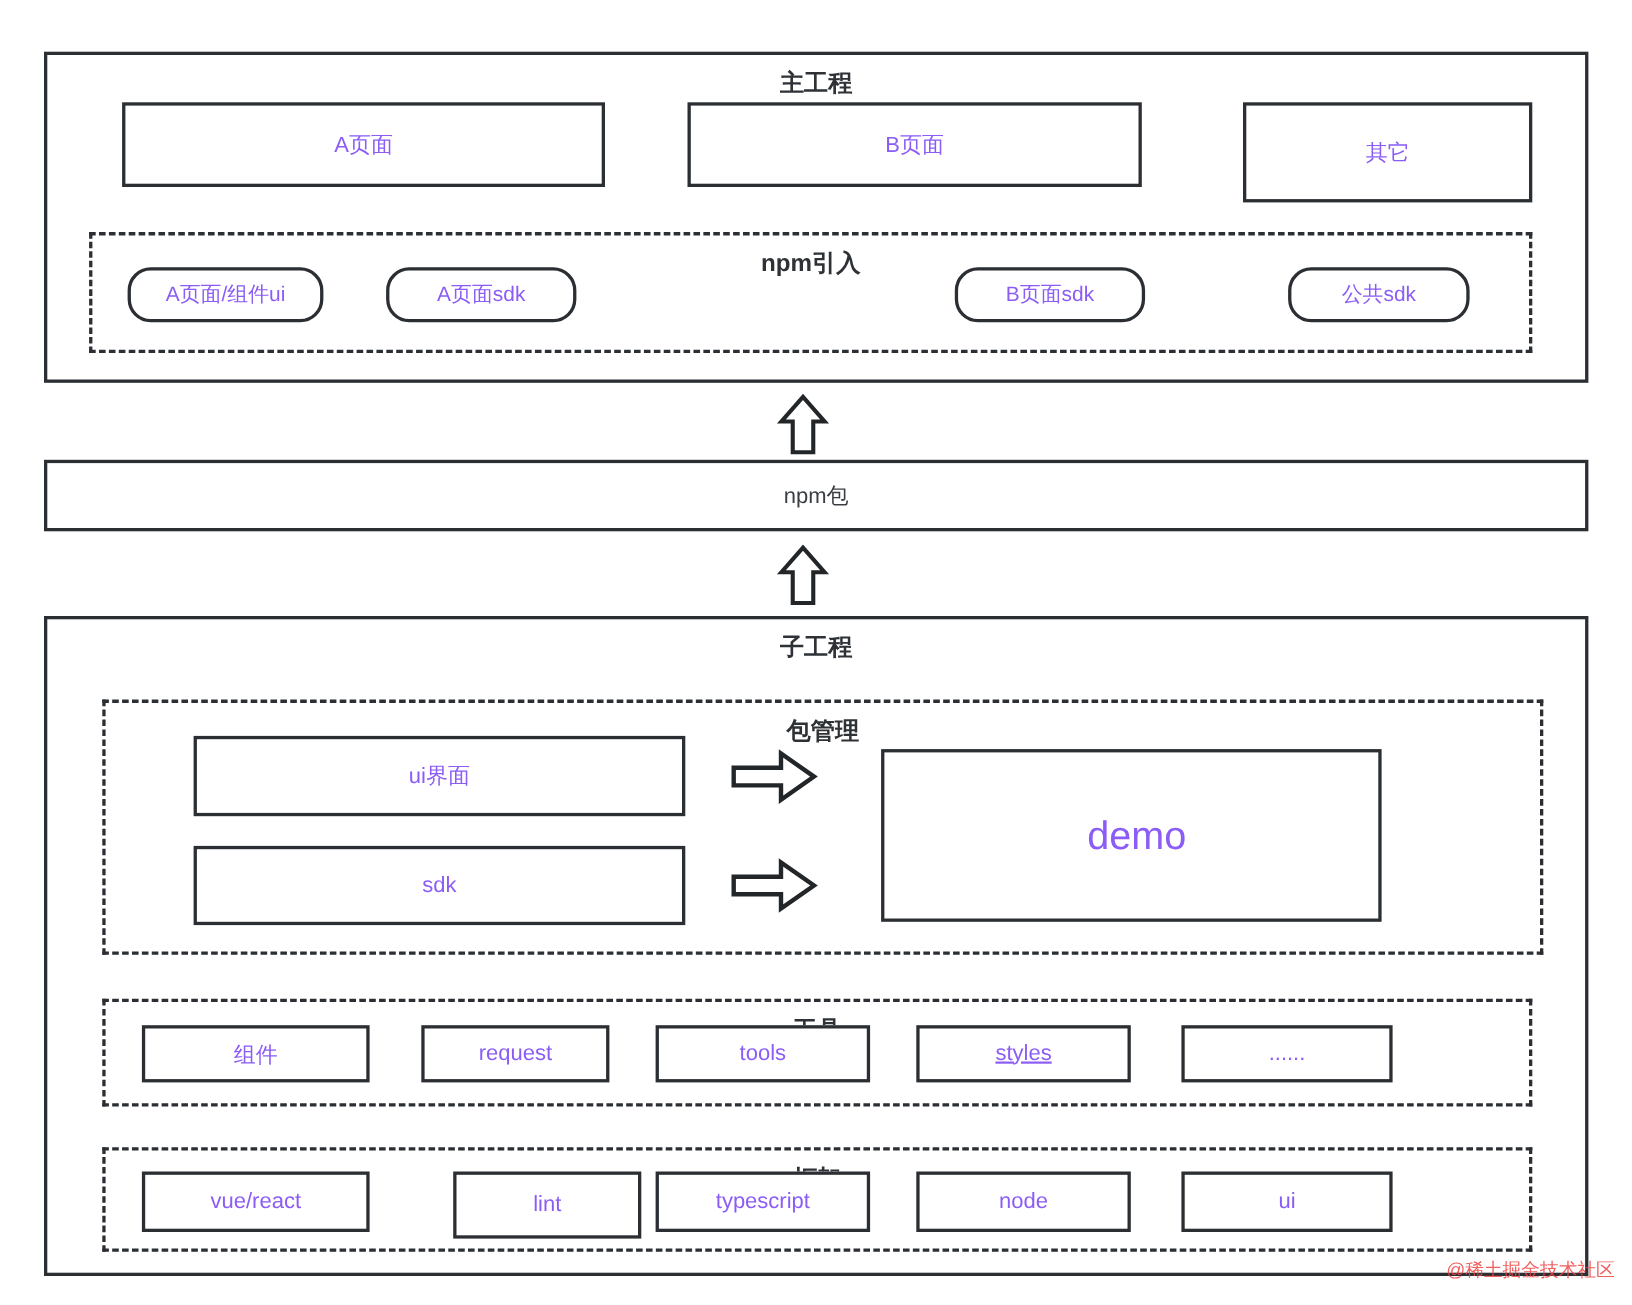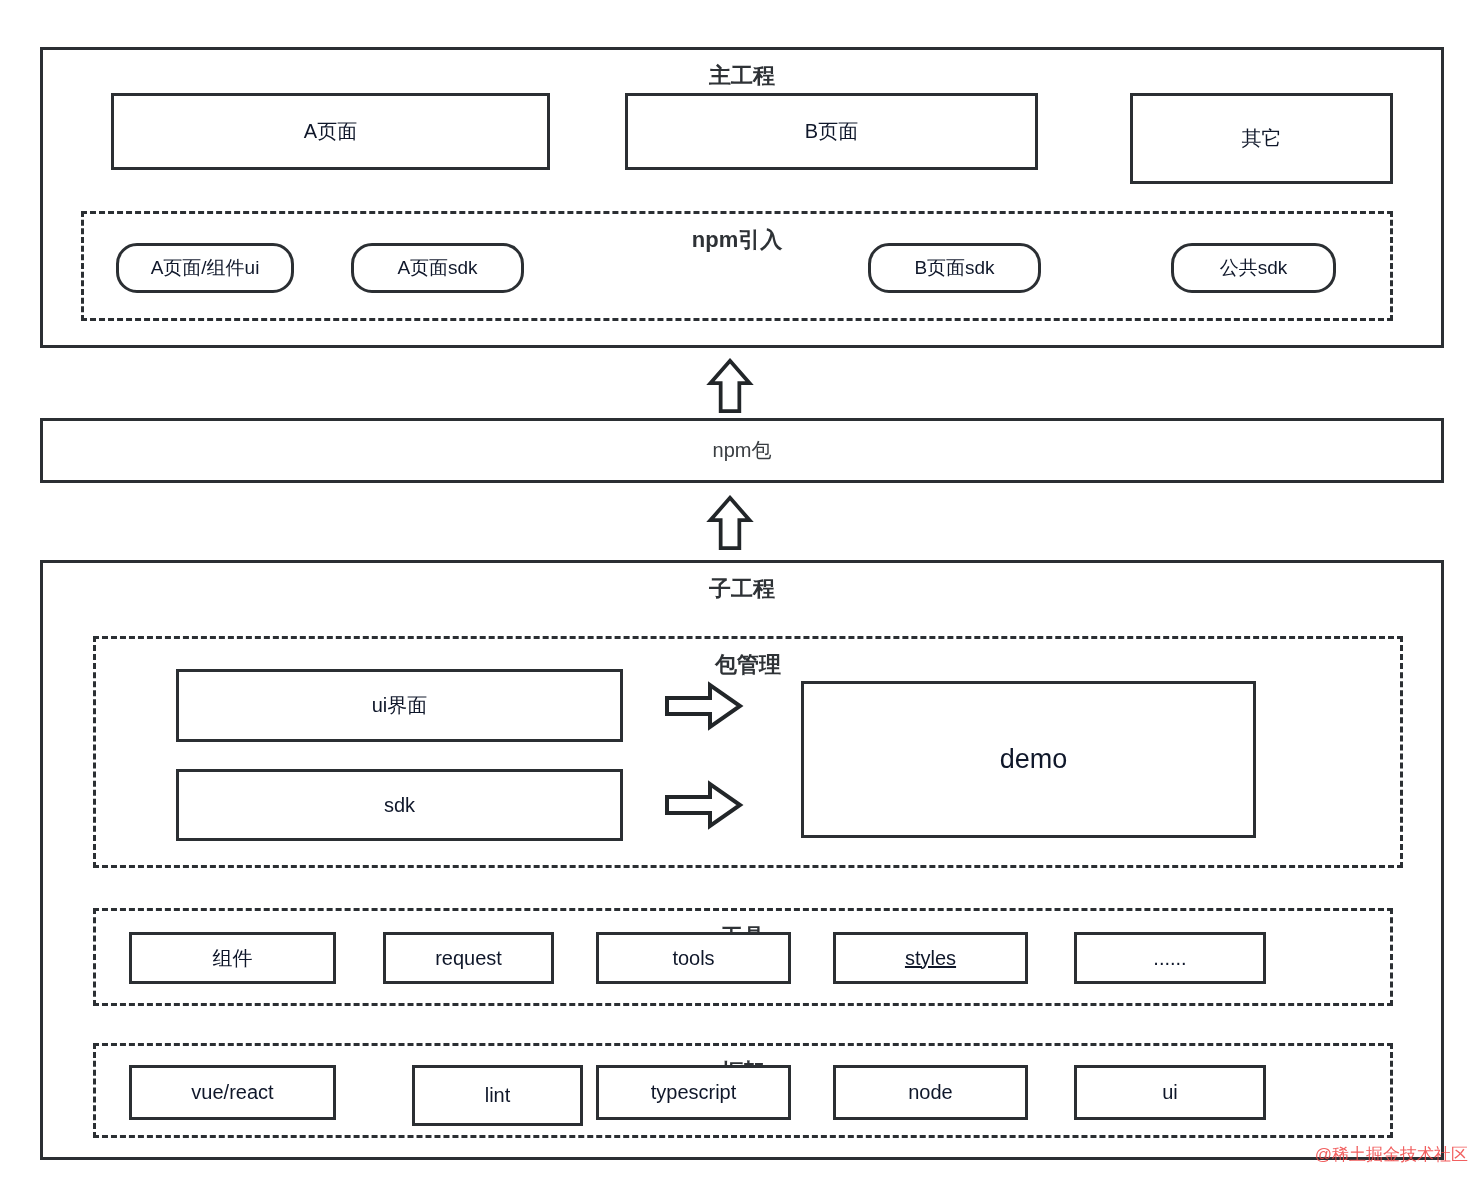--- a/index.html
+++ b/index.html
@@ -41,25 +41,25 @@
     margin-top: 26px;
   }
 
   .box {
     border: 3px solid #2b2f33;
     background: #ffffff;
     display: flex;
     align-items: center;
     justify-content: center;
     font-size: 20px;
-    color: #0f172a;
+    color: #8b5cf6;
     white-space: nowrap;
   }
   .box.small { font-size: 19px; border-radius: 21px; }
-  .box.demo-box { font-size: 27px; padding-left: 10px; }
+  .box.demo-box { font-size: 36px; padding-left: 10px; }
 
   .bar {
     border: 3px solid #2b2f33;
     background: #ffffff;
     display: flex;
     align-items: center;
     justify-content: center;
     font-size: 20px;
     color: #3a3e42;
   }

